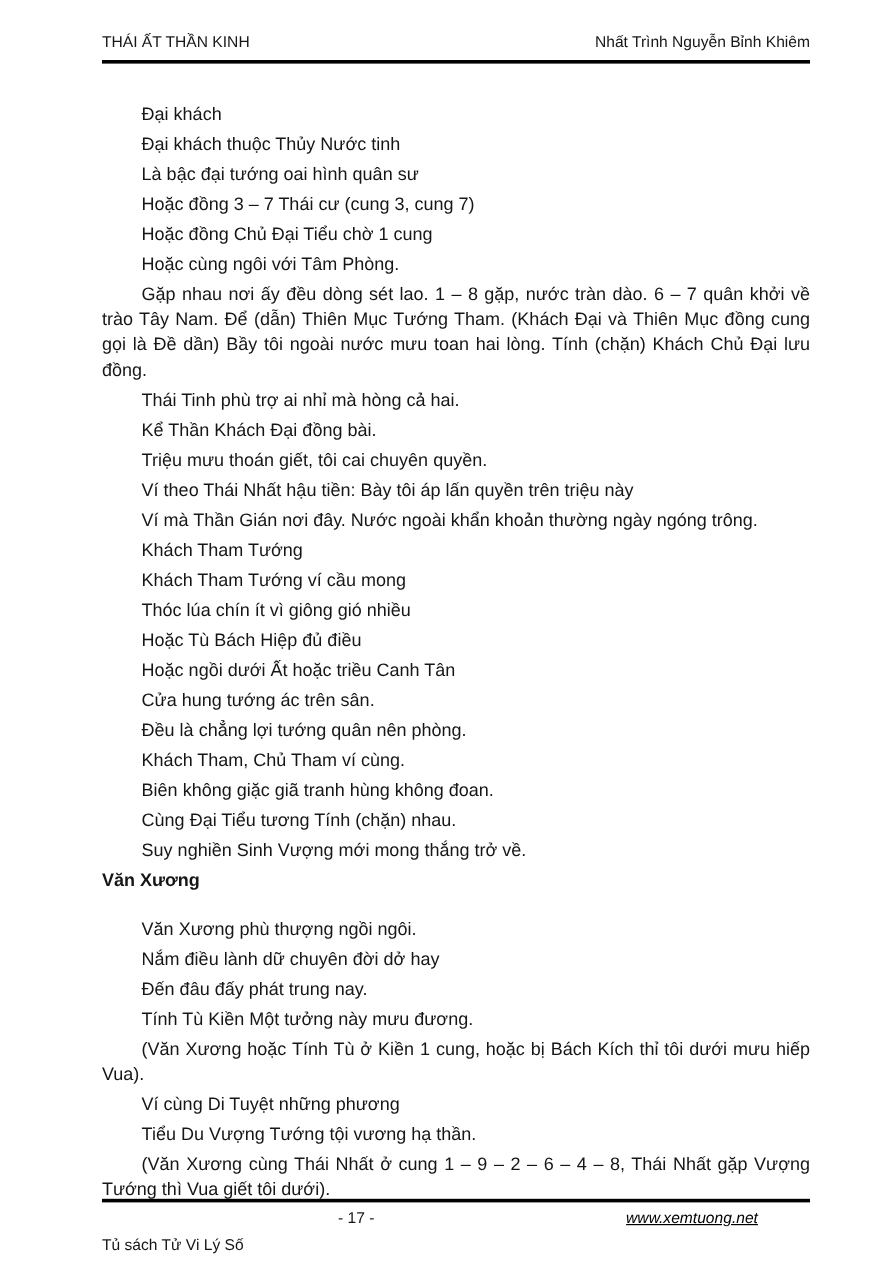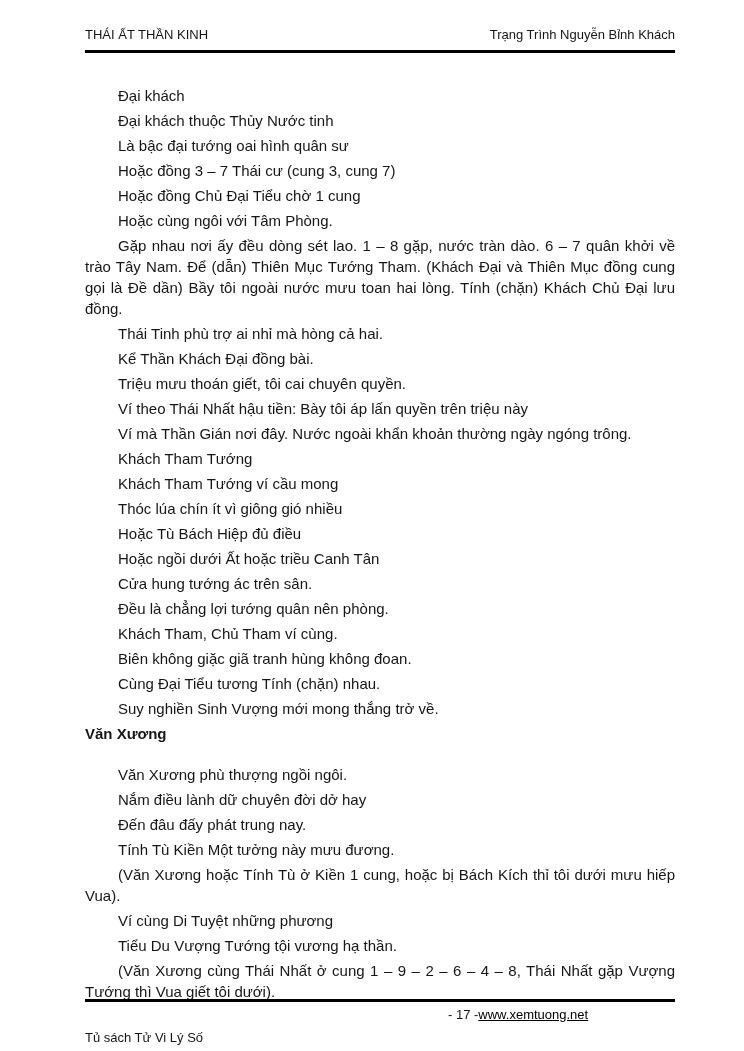--- a/index.html
+++ b/index.html
@@ -53,36 +53,36 @@
     top: 999px;
     left: 85px;
     width: 590px;
     border-top: 3px solid #000;
     padding-top: 5px;
     display: flex;
     font-size: 13px;
     line-height: 16px;
   }
   .footer .f-left   { flex: 1; text-align: left; margin-top: 23px; }
-  .footer .f-center { flex: 1; text-align: right; }
-  .footer .f-right  { flex: 1; text-align: left; }
+  .footer .f-center { flex: 1; text-align: left; }
+  .footer .f-right  { flex: 1; text-align: center; font-style: italic; }
   .footer a.link {
     color: #000;
     text-decoration: underline;
     cursor: pointer;
   }
 </style>
 </head>
 <body>
 
 <div class="page">
 
   <div class="header">
     <span>THÁI ẤT THẦN KINH</span>
-    <span>Trạng Trình Nguyễn Bỉnh Khách</span>
+    <span>Nhất Trình Nguyễn Bỉnh Khiêm</span>
   </div>
 
   <div class="content">
     <p class="verse">Đại khách</p>
     <p class="verse">Đại khách thuộc Thủy Nước tinh</p>
     <p class="verse">Là bậc đại tướng oai hình quân sư</p>
     <p class="verse">Hoặc đồng 3 – 7 Thái cư (cung 3, cung 7)</p>
     <p class="verse">Hoặc đồng Chủ Đại Tiểu chờ 1 cung</p>
     <p class="verse">Hoặc cùng ngôi với Tâm Phòng.</p>
 

